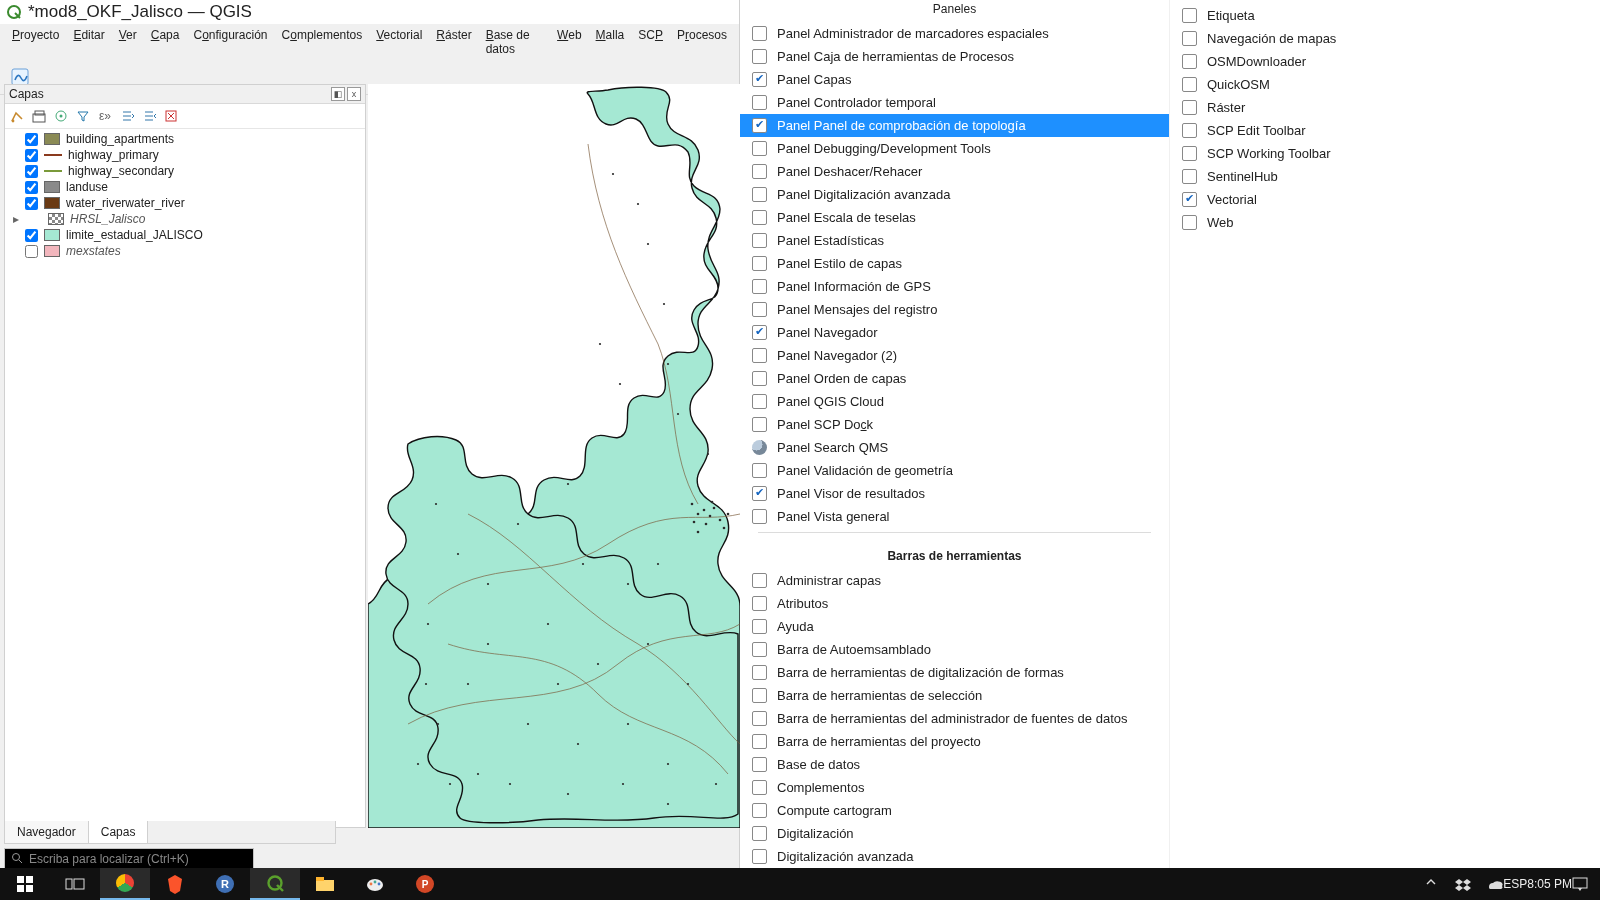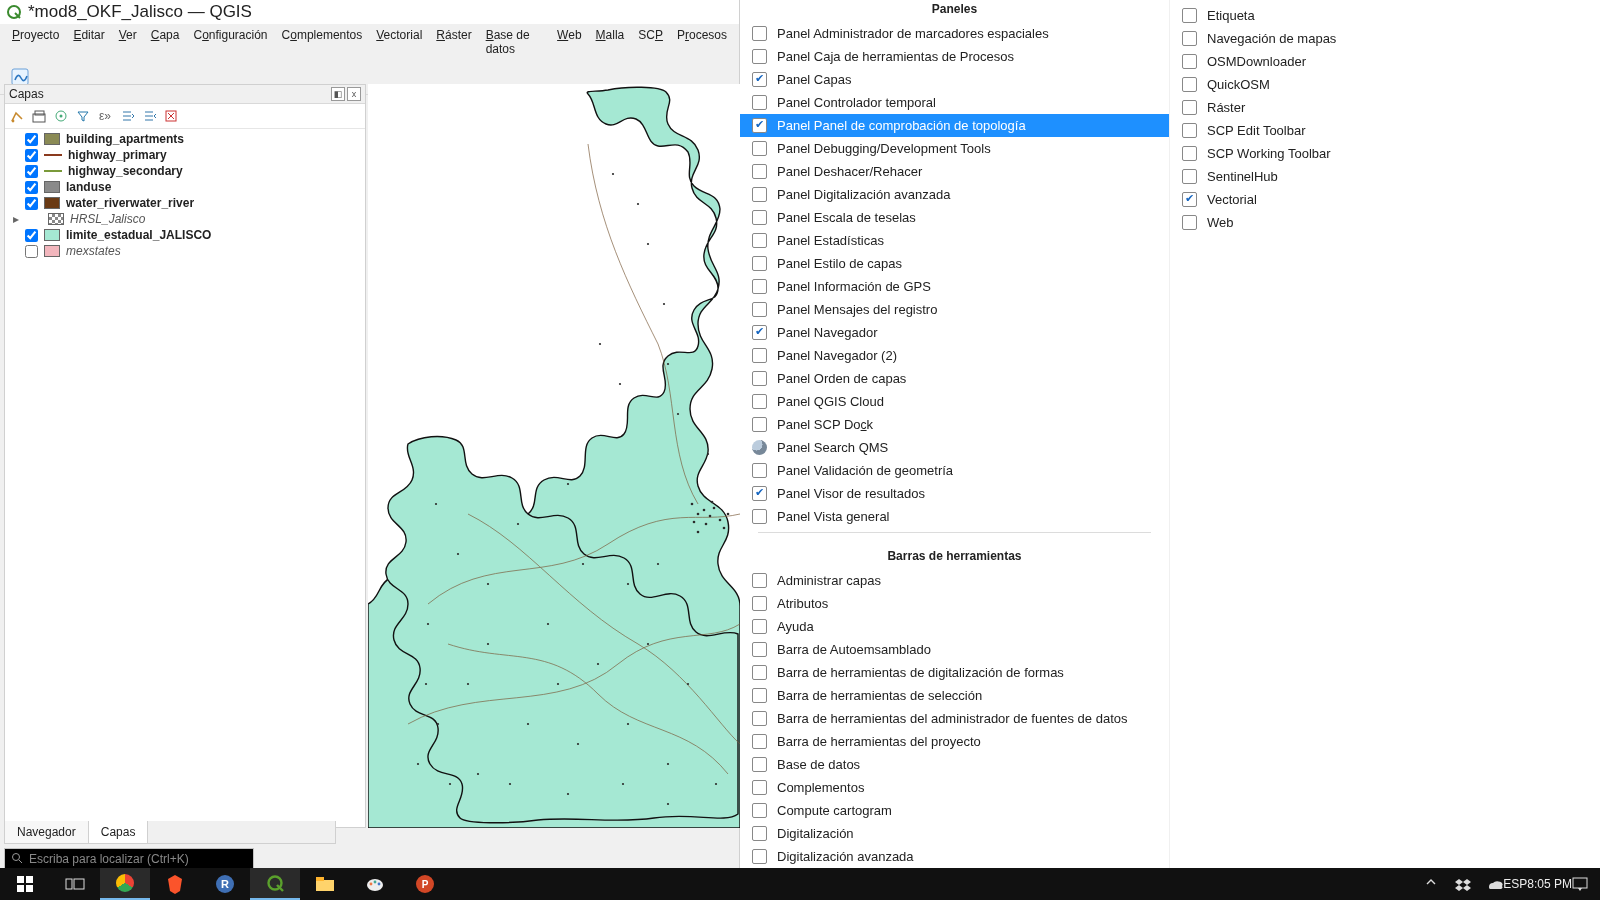--- a/index.html
+++ b/index.html
@@ -21,35 +21,35 @@
   .panel-header .hbtn{width:14px;height:14px;border:1px solid #999;font-size:9px;line-height:12px;text-align:center;color:#555;background:#fff}
   .layer-toolbar{display:flex;gap:6px;padding:4px 4px;border-bottom:1px solid #e6e6e6}
   .lt-ico{width:16px;height:16px;display:flex;align-items:center;justify-content:center}
   .layer-tree{padding:2px 2px}
   .layer-row{display:flex;align-items:center;gap:6px;padding:1px 2px 1px 18px;white-space:nowrap}
   .layer-row input[type=checkbox]{width:13px;height:13px}
   .swatch{width:16px;height:12px;border:1px solid #666;flex:0 0 16px}
   .line-swatch{width:18px;height:2px;flex:0 0 18px}
   .check-sw{width:16px;height:12px;flex:0 0 16px;background:repeating-conic-gradient(#888 0 25%,#fff 0 50%) 0 0/6px 6px;border:1px solid #666}
   .layer-label{font-size:12px}
-  .bold{font-weight:700}
+  .bold{font-weight:400}
   .italic{font-style:italic;color:#555}
   .tabs{position:absolute;left:4px;bottom:36px;width:332px;display:flex;background:#f0f0f0;border:1px solid #d0d0d0;border-top:none}
   .tab{padding:4px 12px;border-right:1px solid #d0d0d0;background:#f7f7f7}
   .tab.active{background:#fff}
   .searchbar{position:absolute;left:4px;bottom:10px;width:250px;height:22px;border:1px solid #c3c3c3;background:#000000;display:flex;align-items:center;padding:0 6px;color:#888}
   .searchbar .mag{margin-right:6px}
   
   .map-canvas{position:absolute;left:368px;top:84px;width:372px;height:744px;background:#fff;overflow:hidden}
   .map-canvas svg{width:100%;height:100%}
   
   .context{position:absolute;left:740px;top:0;width:860px;height:880px;background:#fff;display:flex}
   .col{flex:1 1 50%;padding:0}
   .col.left{flex:0 0 430px;border-right:1px solid #f0f0f0}
-  .sec-header{text-align:center;font-weight:700;padding:2px 0 4px;margin:0 10px 2px;border-bottom:0}
+  .sec-header{text-align:center;font-weight:400;padding:2px 0 4px;margin:0 10px 2px;border-bottom:0}
   .chk-row{display:flex;align-items:center;gap:10px;padding:2px 12px 2px 12px;height:23px}
   .chk-row.sel{background:#1e90ff}
   .chk-row.sel .lbl{color:#fff}
   .chk{width:15px;height:15px;border:1px solid #888;border-radius:2px;background:#fff;display:flex;align-items:center;justify-content:center;flex:0 0 15px}
   .chk.checked::after{content:"✔";font-size:11px;color:#1565c0;transform:translateY(-1px)}
   .chk-row.sel .chk{background:#fff}
   .chk-row.sel .chk.checked::after{color:#1565c0}
   .lbl{font-size:13px}
   .qms-ico{width:15px;height:15px;border-radius:50%;flex:0 0 15px;background:radial-gradient(circle at 30% 30%,#bcd 0 40%,#789 41% 100%)}
   .sec-header2{text-align:center;font-weight:700;padding:16px 0 4px;margin:4px 18px 2px;border-top:1px solid #dcdcdc}

